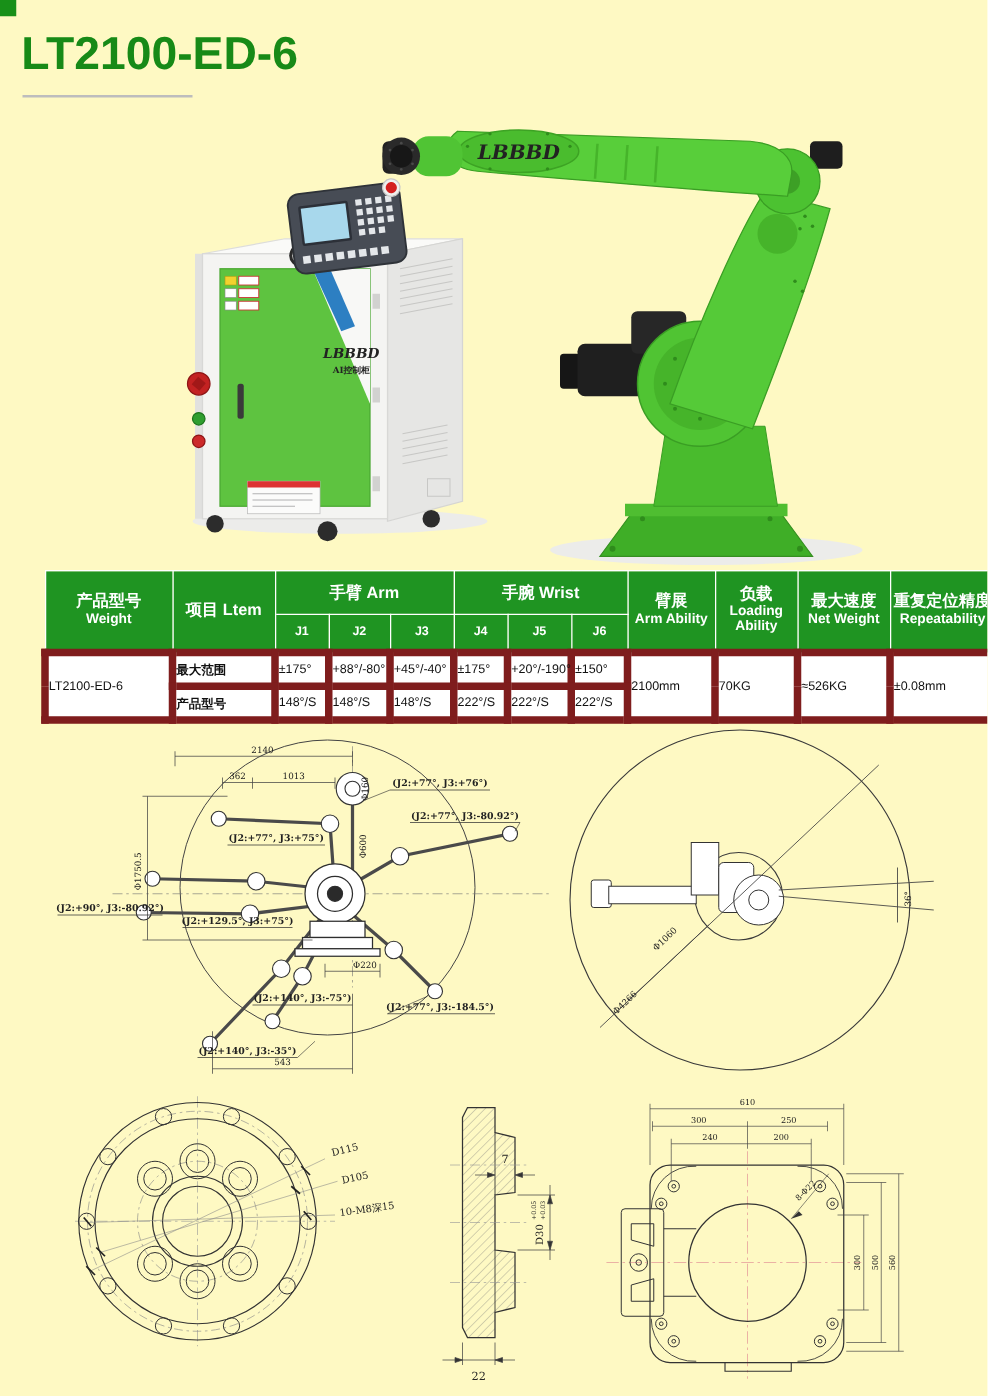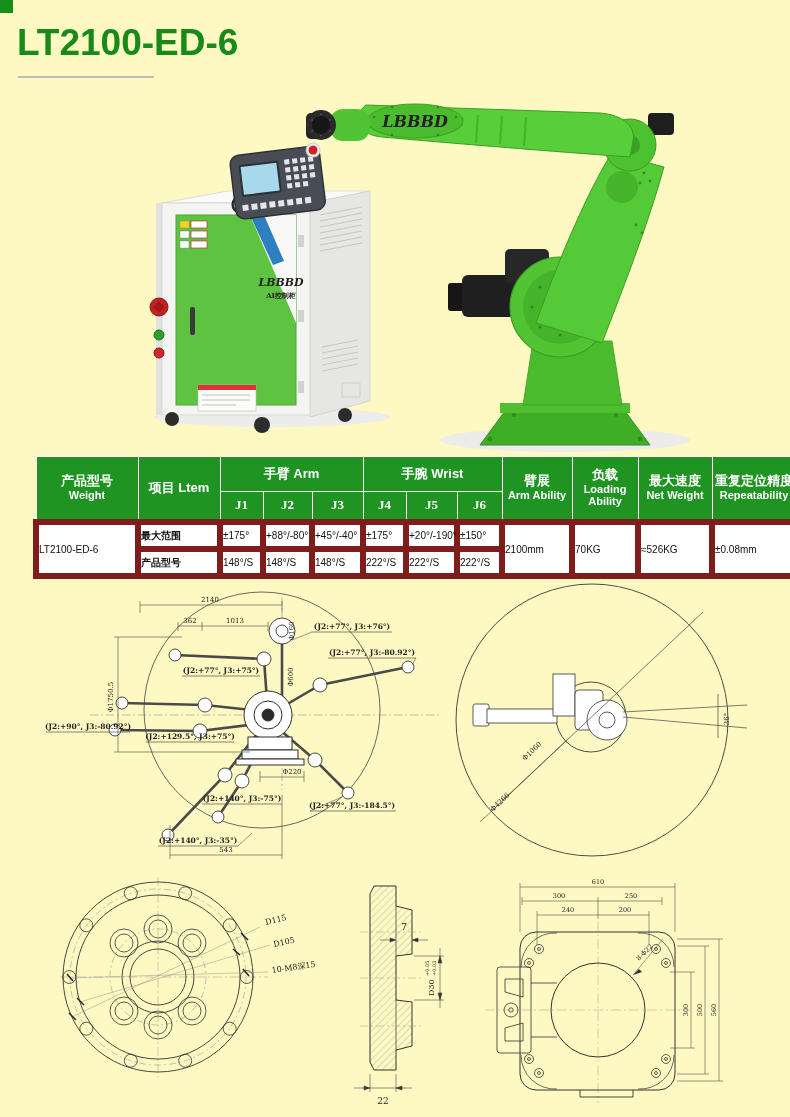--- a/index.html
+++ b/index.html
@@ -14,21 +14,21 @@
   
   table.spec{left:33px;top:456px;width:760px;border-collapse:collapse;table-layout:fixed;
              font-family:"Liberation Sans",sans-serif;}
   table.spec th{background:#1f9422;color:#fff;border:1px solid #ffffff;font-weight:bold;
                 padding:0;text-align:center;vertical-align:middle;font-size:13px;line-height:1.15;}
   table.spec th .en{font-size:11px;font-weight:bold;}
   table.spec td{background:#fff;color:#111;border:6px solid #7f1d1d;padding:0;text-align:left;
                 vertical-align:middle;font-size:10px;}
   table.spec{border:1px solid #6f9a6f;}
   tr.h1 th{height:34px;}
-  tr.h2 th{height:27px;font-size:13px;font-family:Liberation Serif, serif;}
+  tr.h2 th{height:27px;font-size:10px;}
   tr.b1 td,tr.b2 td{height:21px;}
   td.model-val{font-size:14px;}
   td.row-label{font-size:13px;font-weight:bold;}
 
   svg text{font-family:"DejaVu Serif",serif;fill:#222;}
 </style>
 </head>
 <body>
 
 <div class="page">

